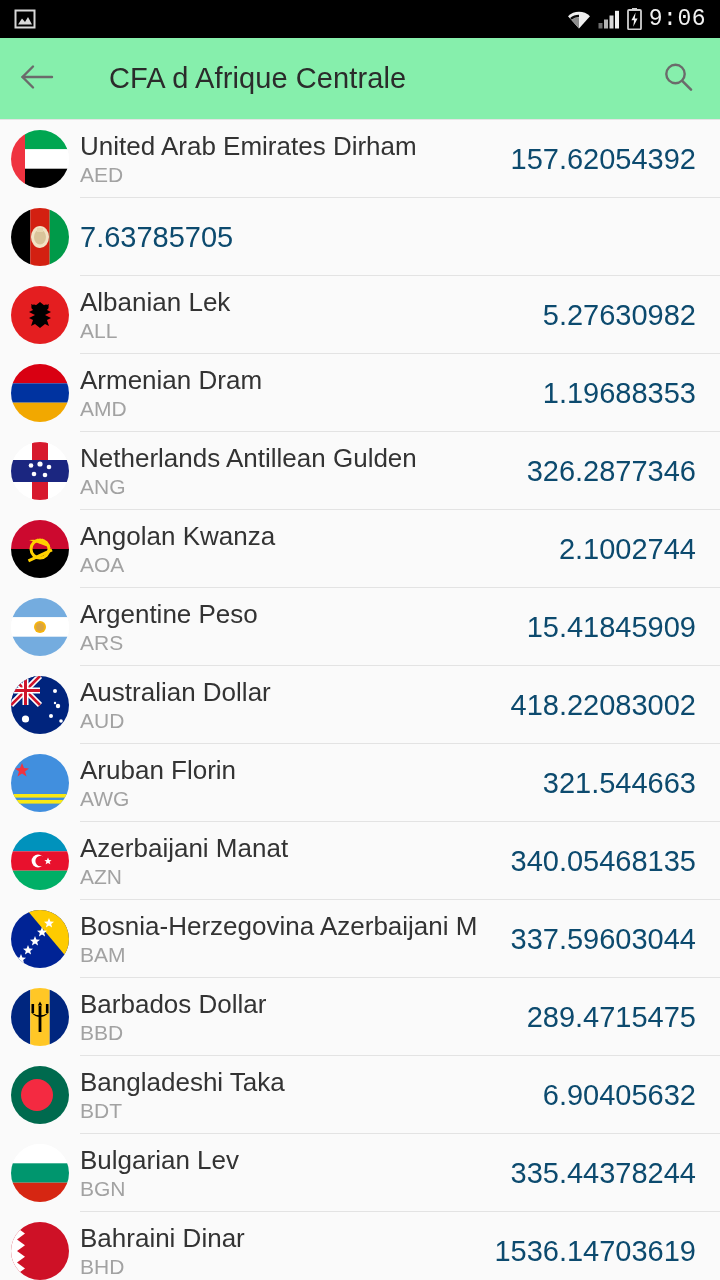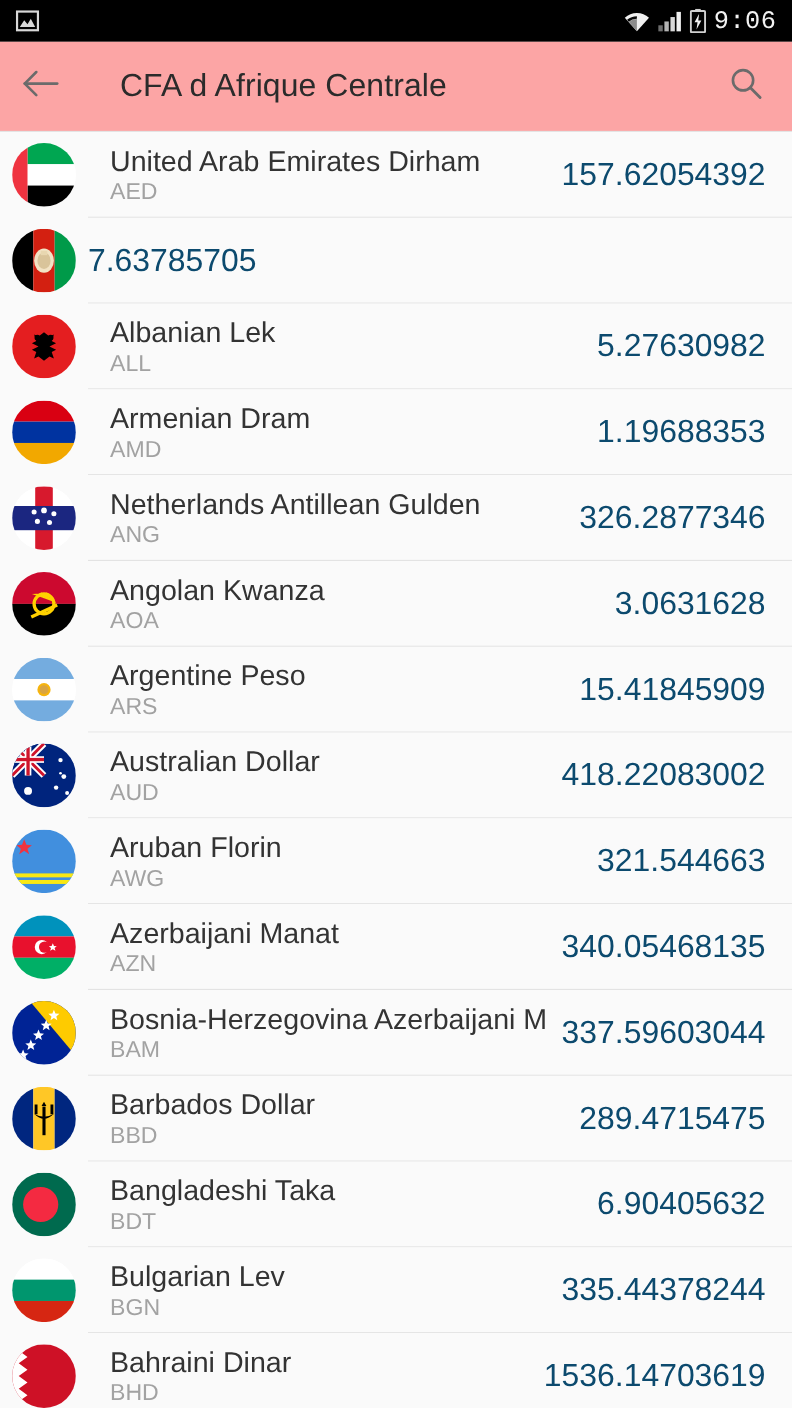--- a/index.html
+++ b/index.html
@@ -24,21 +24,21 @@
   .sb-clock { font-size:23px; color:#f2f2f2; letter-spacing:0.5px; line-height:1; }
 
   .icon-photo { width:22px; height:20px; display:block; }
   .icon-wifi  { width:24px; height:19px; display:block; }
   .icon-signal{ width:22px; height:19px; display:block; }
   .icon-batt  { width:15px; height:22px; display:block; }
 
   
   .toolbar {
     height:82px; width:720px;
-    background:#fca5a5;
+    background:#86efac;
     display:flex; align-items:center;
     border-bottom:1px solid #e4e4e4;
     position:relative;
   }
   .tb-back {
     width:74px; height:82px;
     display:flex; align-items:center; justify-content:center;
     flex:0 0 74px;
   }
   .tb-title {
@@ -86,21 +86,20 @@
     flex:0 0 58px;
   }
   .flag svg { display:block; width:58px; height:58px; }
 
   .row-text {
     flex:1 1 auto;
     min-width:0;
     padding-right:10px;
     display:flex; flex-direction:column; justify-content:space-between;
     gap:2px;
-    margin-left:20px;
   }
   .cur-name {
     font-size:26px; color:#333333;
     line-height:1.12;
     white-space:nowrap; overflow:hidden;
   }
   .cur-code {
     font-size:21px; color:#a2a2a2;
     line-height:1.12;
   }
@@ -282,21 +281,21 @@
             <rect x="16" y="34" width="26" height="3" transform="rotate(-25 29 35)"></rect>
             <path d="M26 18 L29 24 L32 18 L29 21 Z"></path>
           </g>
         </svg>
       </div>
     </div>
     <div class="row-text">
       <div class="cur-name">Angolan Kwanza</div>
       <div class="cur-code">AOA</div>
     </div>
-    <div class="cur-rate">3.0631628</div>
+    <div class="cur-rate">2.1002744</div>
   </div>
 
   <div class="row">
     <div class="flag-wrap">
       <div class="flag">
         <svg viewBox="0 0 58 58">
           <rect y="0" width="58" height="19.3" fill="#74acdf"></rect>
           <rect y="19.3" width="58" height="19.4" fill="#ffffff"></rect>
           <rect y="38.7" width="58" height="19.3" fill="#74acdf"></rect>
           <circle cx="29" cy="29" r="6" fill="#f6b40e"></circle>

